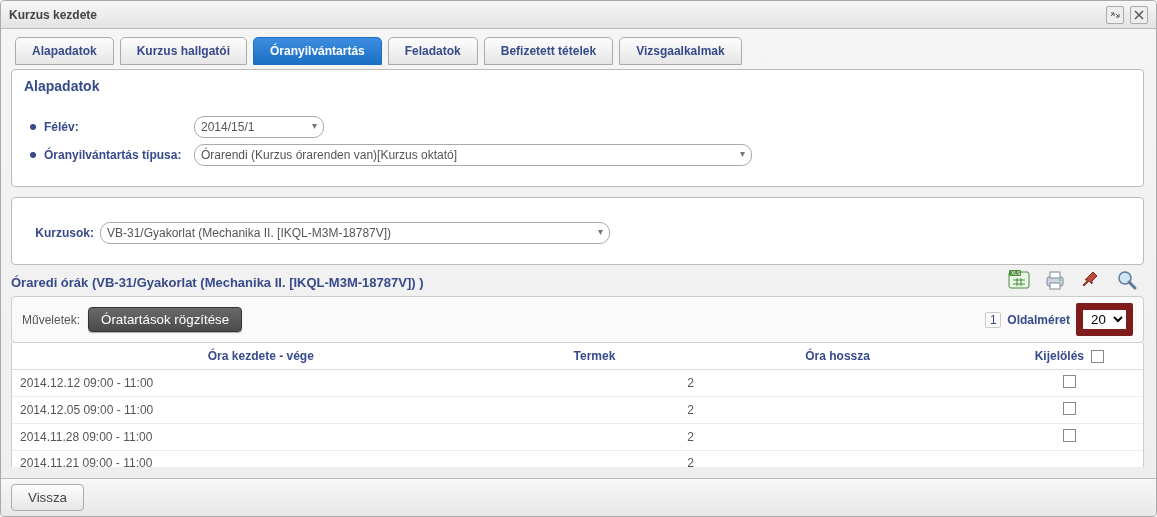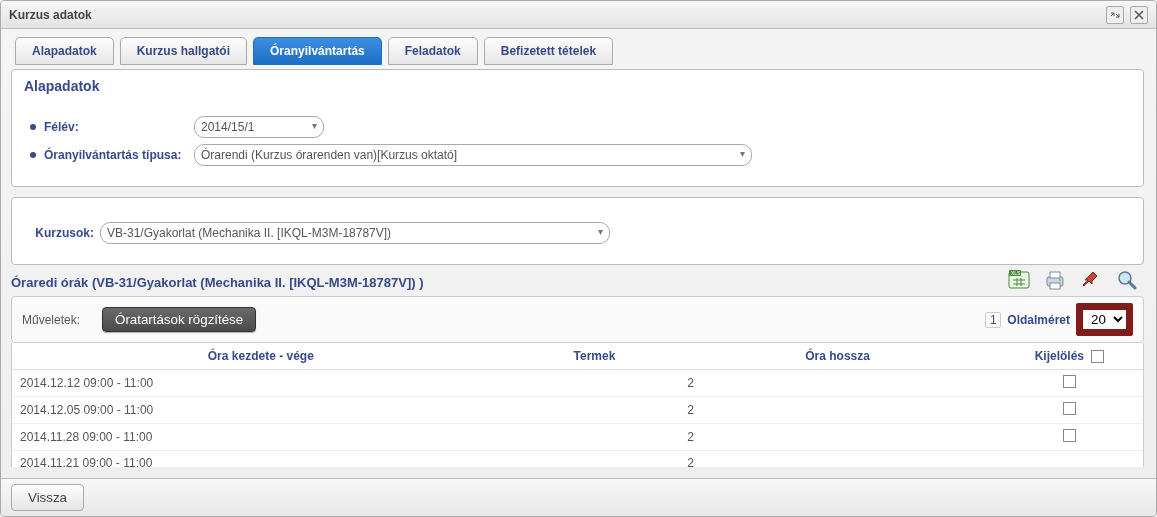--- a/index.html
+++ b/index.html
@@ -113,21 +113,21 @@
   .section-title{
     color:#374a8a; font-weight:bold; font-size:13px;
     margin:4px 0 6px 0;
   }
   .tb-icon{width:26px;height:26px; cursor:pointer; display:flex;align-items:center;justify-content:center;}
   .opsbar{
     border:1px solid #ccc; border-radius:4px; background:#fafafa;
     padding:6px 10px; display:flex; align-items:center; justify-content:space-between;
     margin-top:4px;
   }
-  .ops-left{display:flex;align-items:center;gap:22px;}
+  .ops-left{display:flex;align-items:center;gap:8px;}
   .btn-dark{
     background: linear-gradient(#6a6a6a,#4a4a4a);
     color:#fff; border:1px solid #333; border-radius:4px;
     padding:4px 12px; cursor:pointer;
     box-shadow:0 1px 1px rgba(0,0,0,0.3);
   }
   .ops-right{display:flex;align-items:center;gap:6px;}
   .page-num{display:inline-flex;width:16px;height:16px;border:1px solid #ccc;align-items:center;justify-content:center;border-radius:2px;color:#374a8a;}
   table.grid{width:100%; border-collapse:collapse; margin-top:0;}
   table.grid th{
@@ -152,21 +152,21 @@
   .pagesize-select{border:7px solid #7f1d1d;border-radius:2px;padding:1px 4px;background:#fff;}
   .table-container{border:1px solid #ccc;border-top:0;border-radius:0 0 4px 4px;background:#fff;}
   .th-check{text-align:center !important;}
 </style>
 </head>
 <body>
 
 <div class="window">
 
   <div class="titlebar">
-    <span>Kurzus adatok</span>
+    <span>Kurzus kezdete</span>
     <div class="titlebar-icons">
       <div class="title-icon-btn">
         <svg width="10" height="10">
             <path d="M1 6 L4 3 M4 3 H1 M4 3 V6 M6 4 L9 7 M9 7 H6 M9 7 V4" stroke="#555" stroke-width="1" fill="none"></path>
           </svg>
       </div>
       <div class="title-icon-btn">
         <svg width="10" height="10">
             <path d="M1 1 L9 9 M9 1 L1 9" stroke="#555" stroke-width="1.5"></path>
           </svg>
@@ -176,20 +176,21 @@
 
   <div class="content-wrap">
     <div class="scrollarea">
 
       <div class="tabs">
         <div class="tab">Alapadatok</div>
         <div class="tab">Kurzus hallgatói</div>
         <div class="tab active">Óranyilvántartás</div>
         <div class="tab">Feladatok</div>
         <div class="tab">Befizetett tételek</div>
+        <div class="tab">Vizsgaalkalmak</div>
       </div>
 
       <div class="panel" style="padding-top:18px;">
         <div class="legend-wrap"><span class="panel-legend">Alapadatok</span></div>
         <div class="row">
           <span class="bullet"></span>
           <span class="lbl">Félév:</span>
           <div class="select small"><span>2014/15/1</span></div>
         </div>
         <div class="row">

